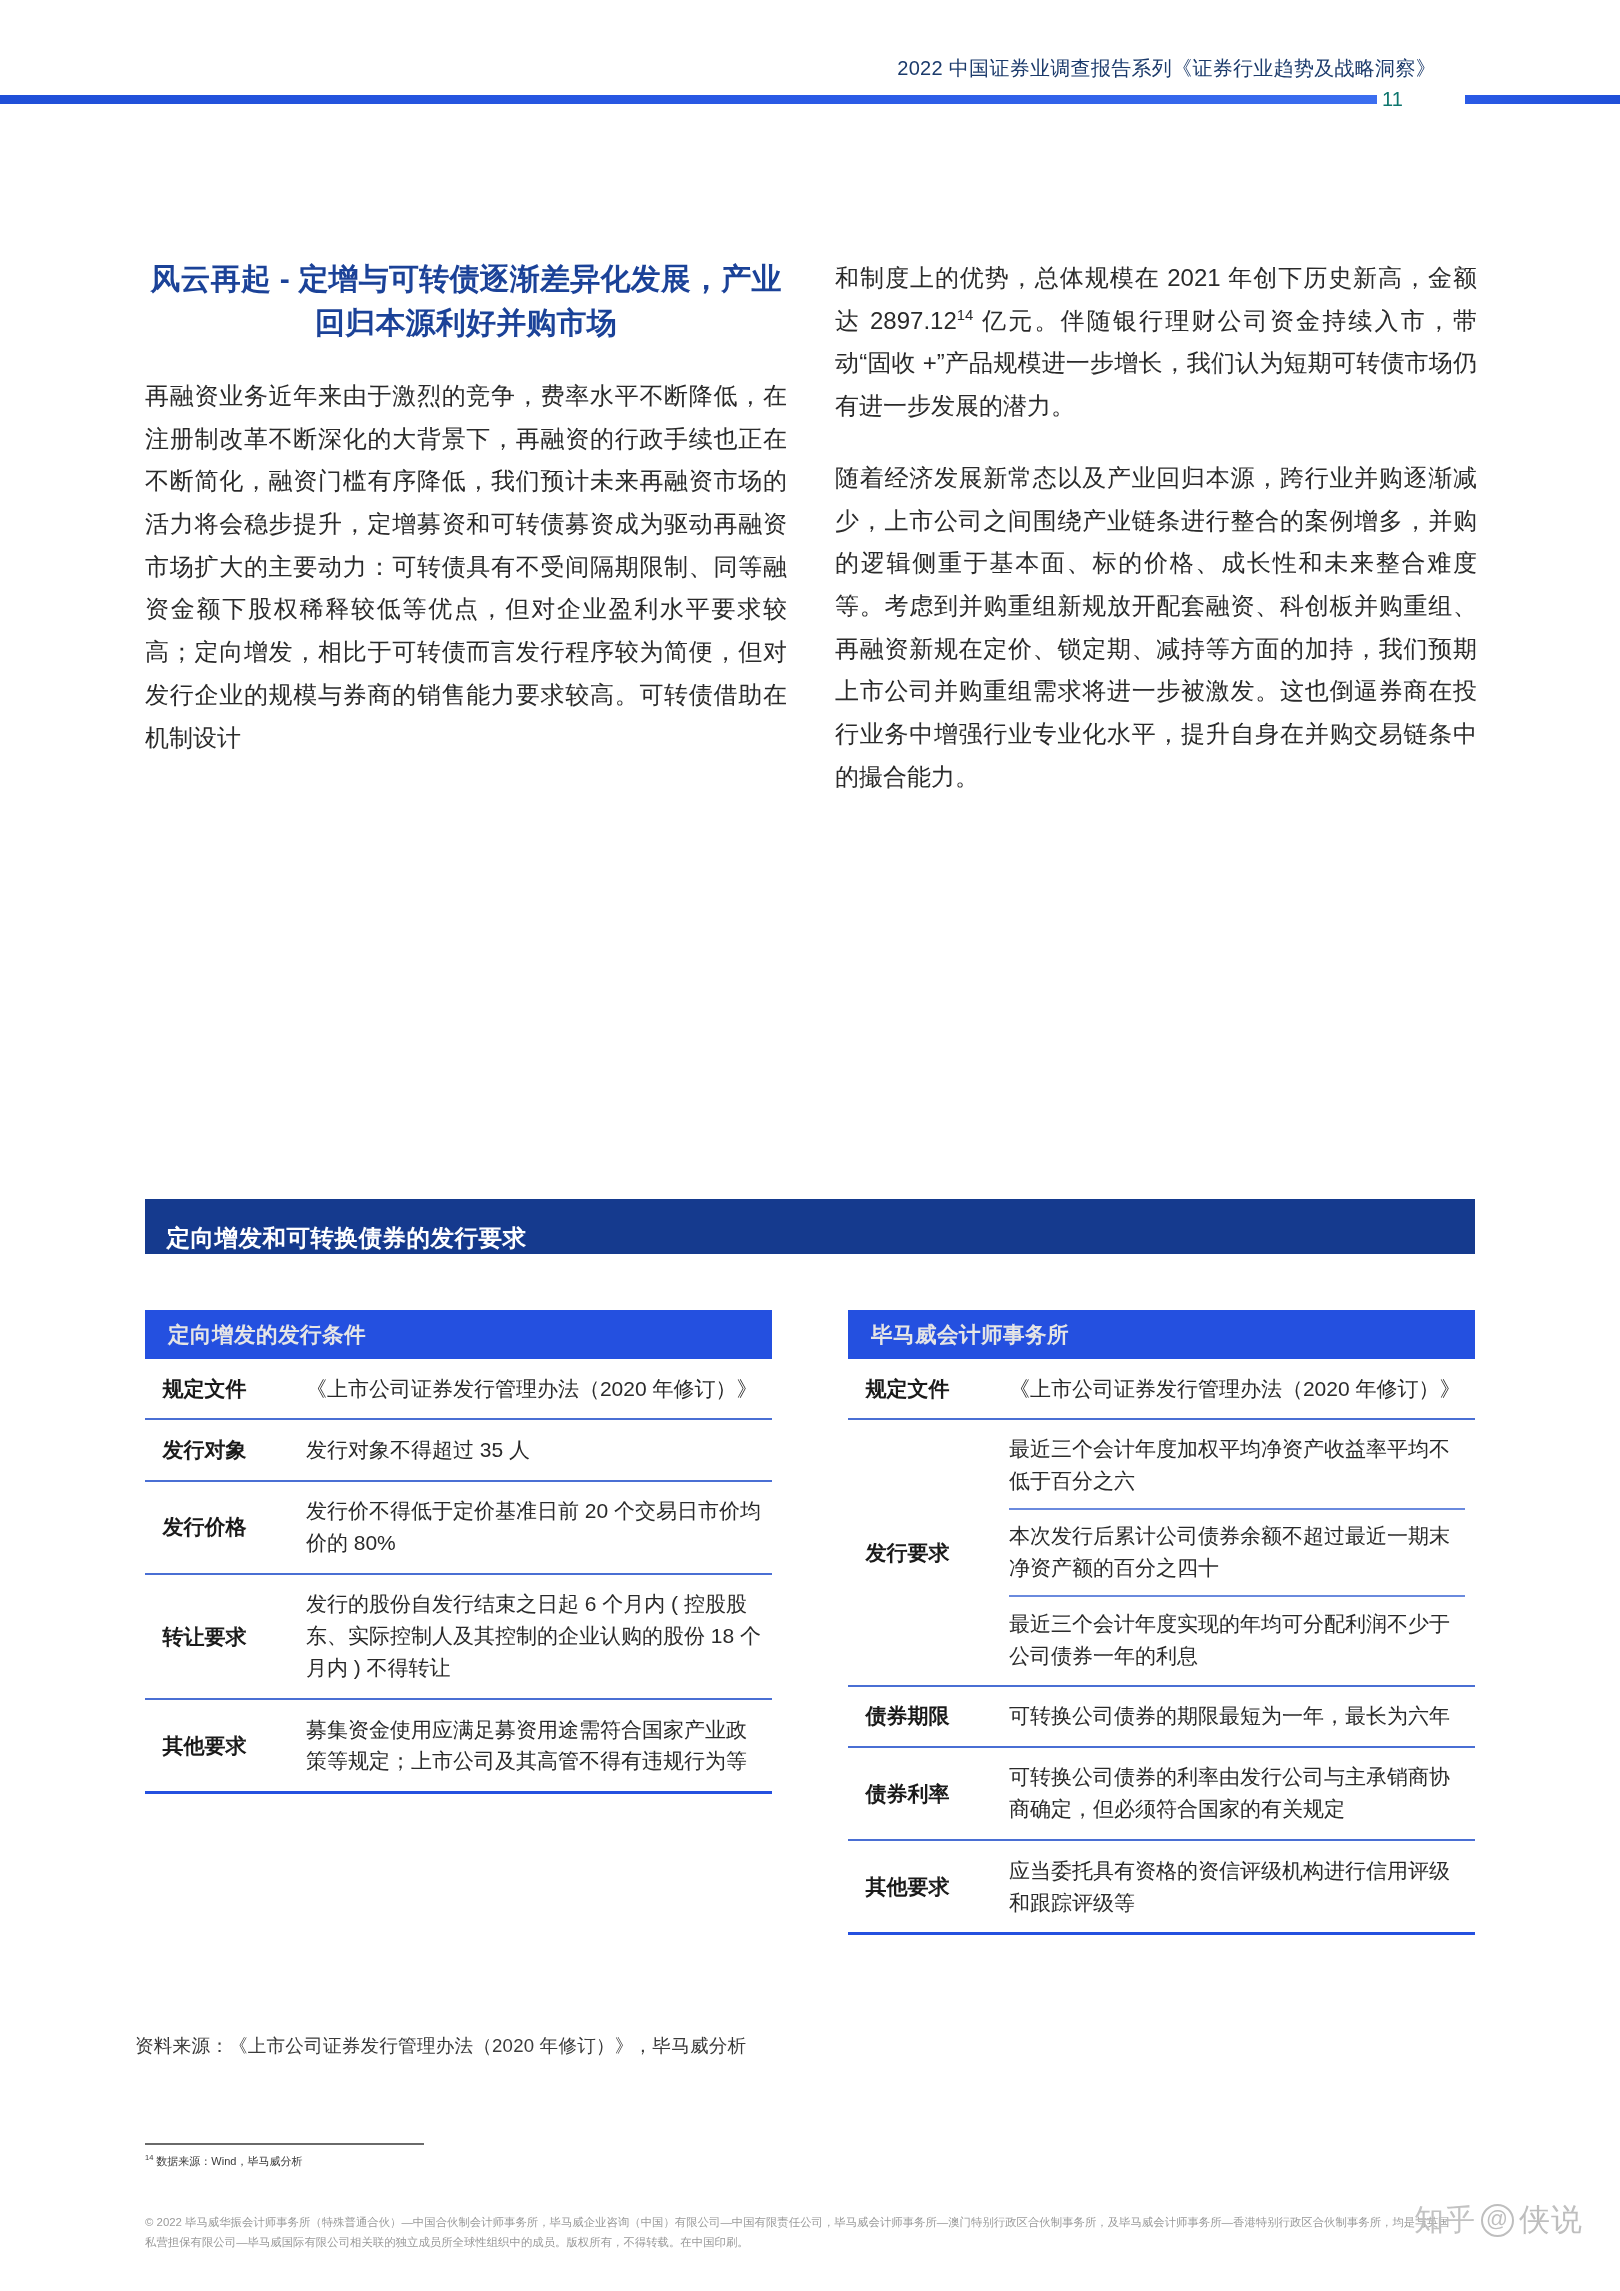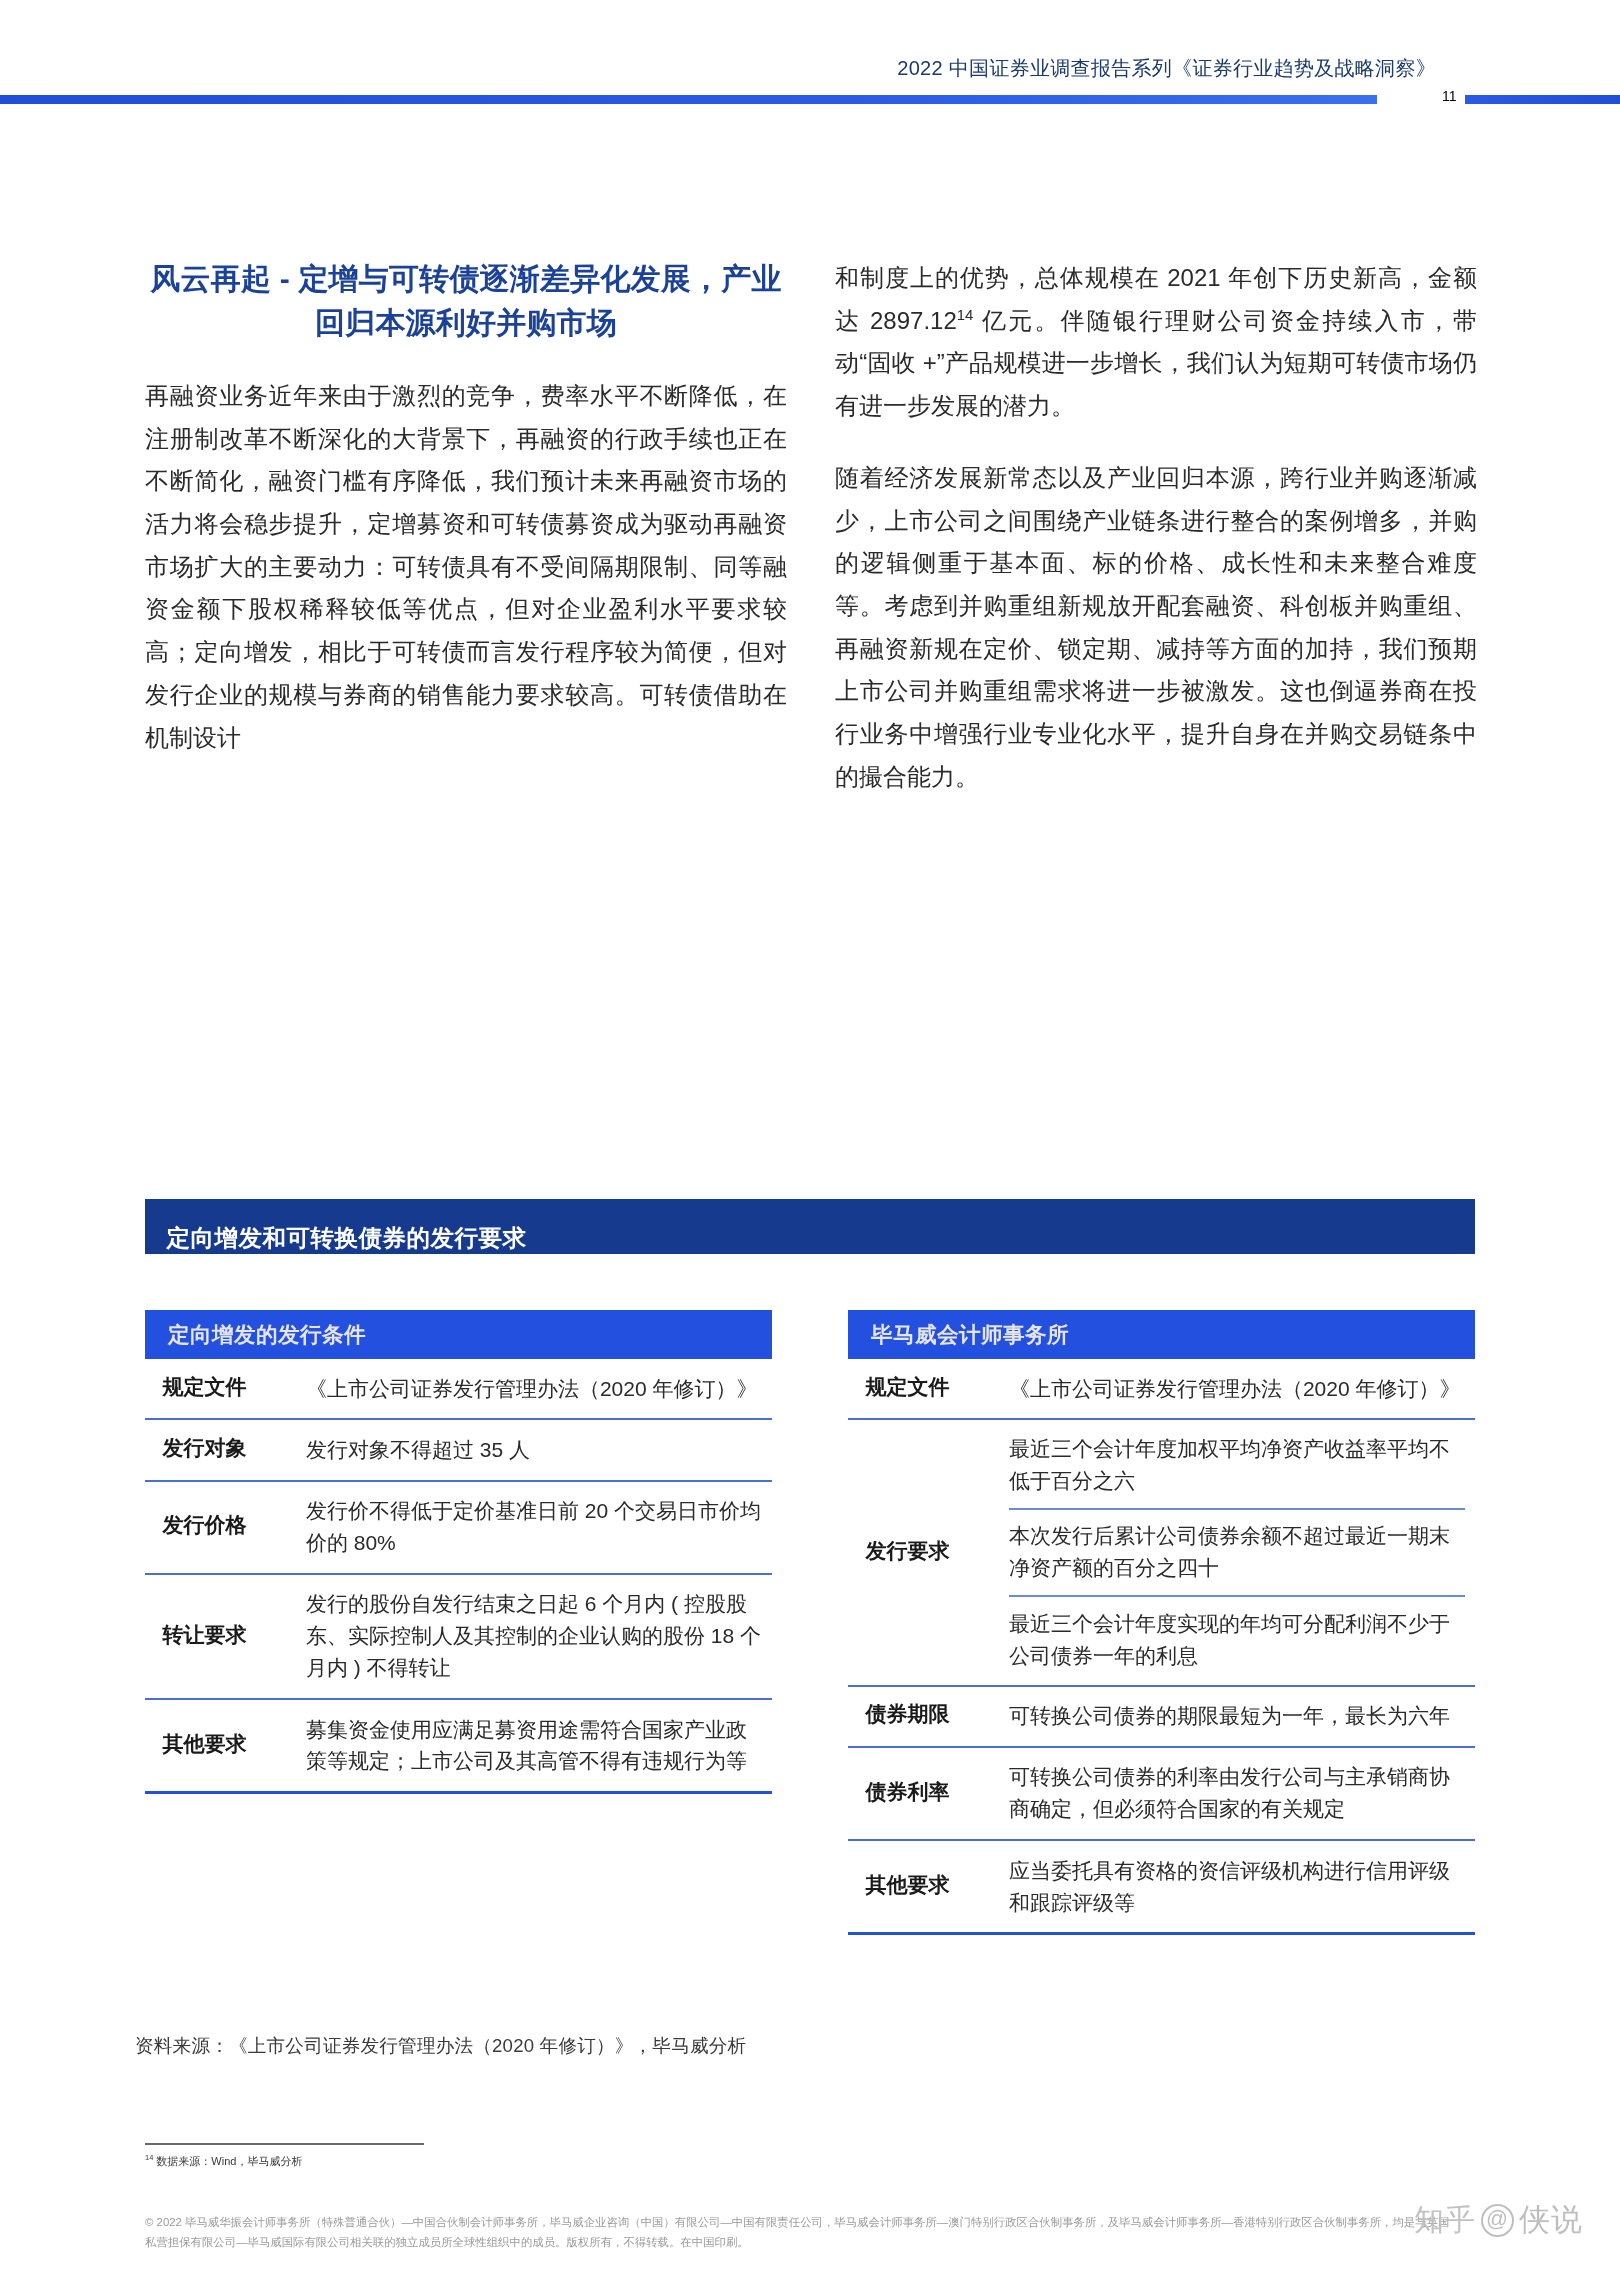--- a/index.html
+++ b/index.html
@@ -19,22 +19,22 @@
     font-size: 20px; color: #1b3a6b; letter-spacing: 0.3px;
     white-space: nowrap;
   }
   .header-rule { position: absolute; top: 37px; left: 0; width: 1620px; height: 15.7px; }
   .hr-left {
     position: absolute; left: 0; top: 2.9px; width: 1377px; height: 8.8px;
     background: linear-gradient(90deg,#1f4fd8 0%, #2a5ae6 60%, #3b6ef0 100%);
   }
   .hr-gap { position: absolute; left: 1377px; top: 0; width: 88px; height: 15.7px; background: #fff; }
   .pagenum {
-    position: absolute; left: 1442px; top: -3.9px;
-    font-size: 14px; color: #000000; font-weight: 400;
+    position: absolute; left: 1382px; top: -3.9px;
+    font-size: 20px; color: #0f766e; font-weight: 400;
   }
   .hr-right {
     position: absolute; left: 1465px; top: 2.9px; width: 155px; height: 8.8px;
     background: linear-gradient(90deg,#2a5ae6 0%, #1f4fd8 100%);
   }
 
   
   .col { position: absolute; width: 642px; }
   .col-left { left: 145px; top: 257px; }
   .col-right { left: 835px; top: 257px; }
@@ -79,21 +79,20 @@
   }
   .tbl-body { border-top: 0; }
 
   .trow { display: flex; align-items: stretch; border-bottom: 2.5px solid #4a6fd4; }
   .trow:last-child { border-bottom: 3.4px solid #2450e0; }
   .tkey {
     width: 155px; flex: 0 0 155px;
     font-size: 21px; font-weight: bold; color: #1a1a1a;
     display: flex; align-items: center; padding: 11.8px 0 11.8px 17.6px;
     line-height: 1.5;
-    font-family: Liberation Mono, monospace;
   }
   .tval {
     flex: 1 1 auto;
     font-size: 21px; color: #2a2a2a; line-height: 1.52;
     padding: 13.7px 9.8px 13.7px 5.9px;
     display: flex; flex-direction: column; justify-content: center;
   }
   .tval .sub { padding: 10.8px 0; }
   .tval .sub + .sub { border-top: 2px solid #6a8ade; }
   .tval.multi { padding-top: 2px; padding-bottom: 2px; }

